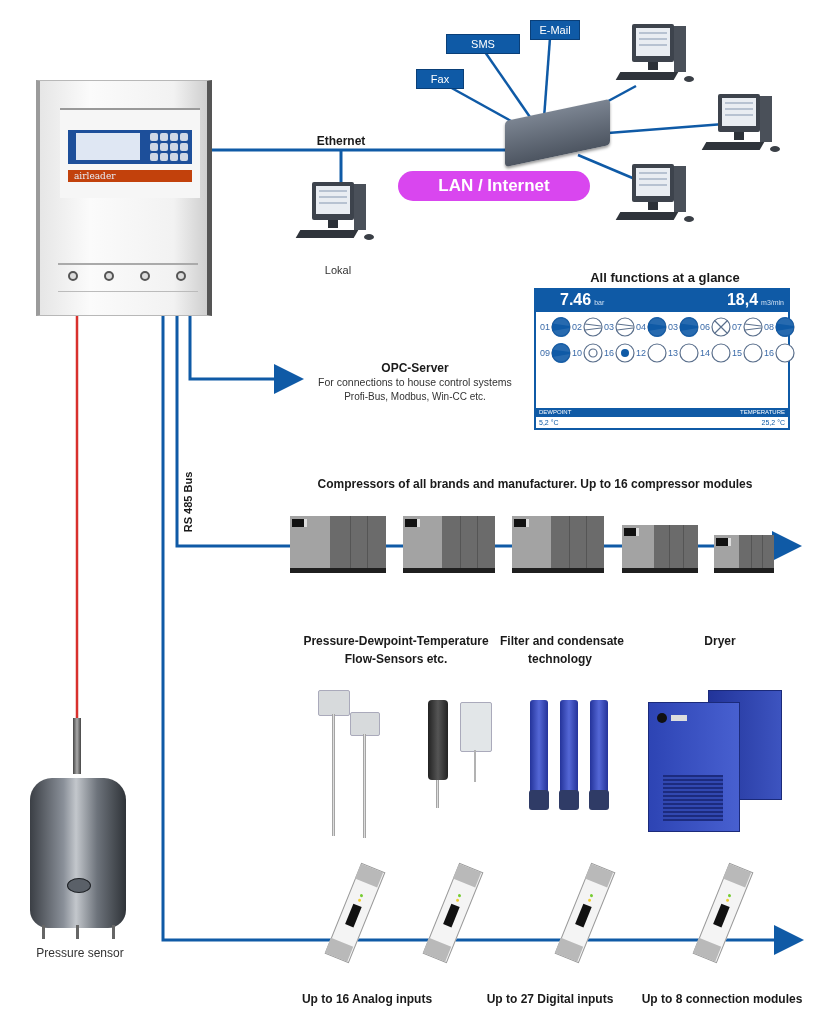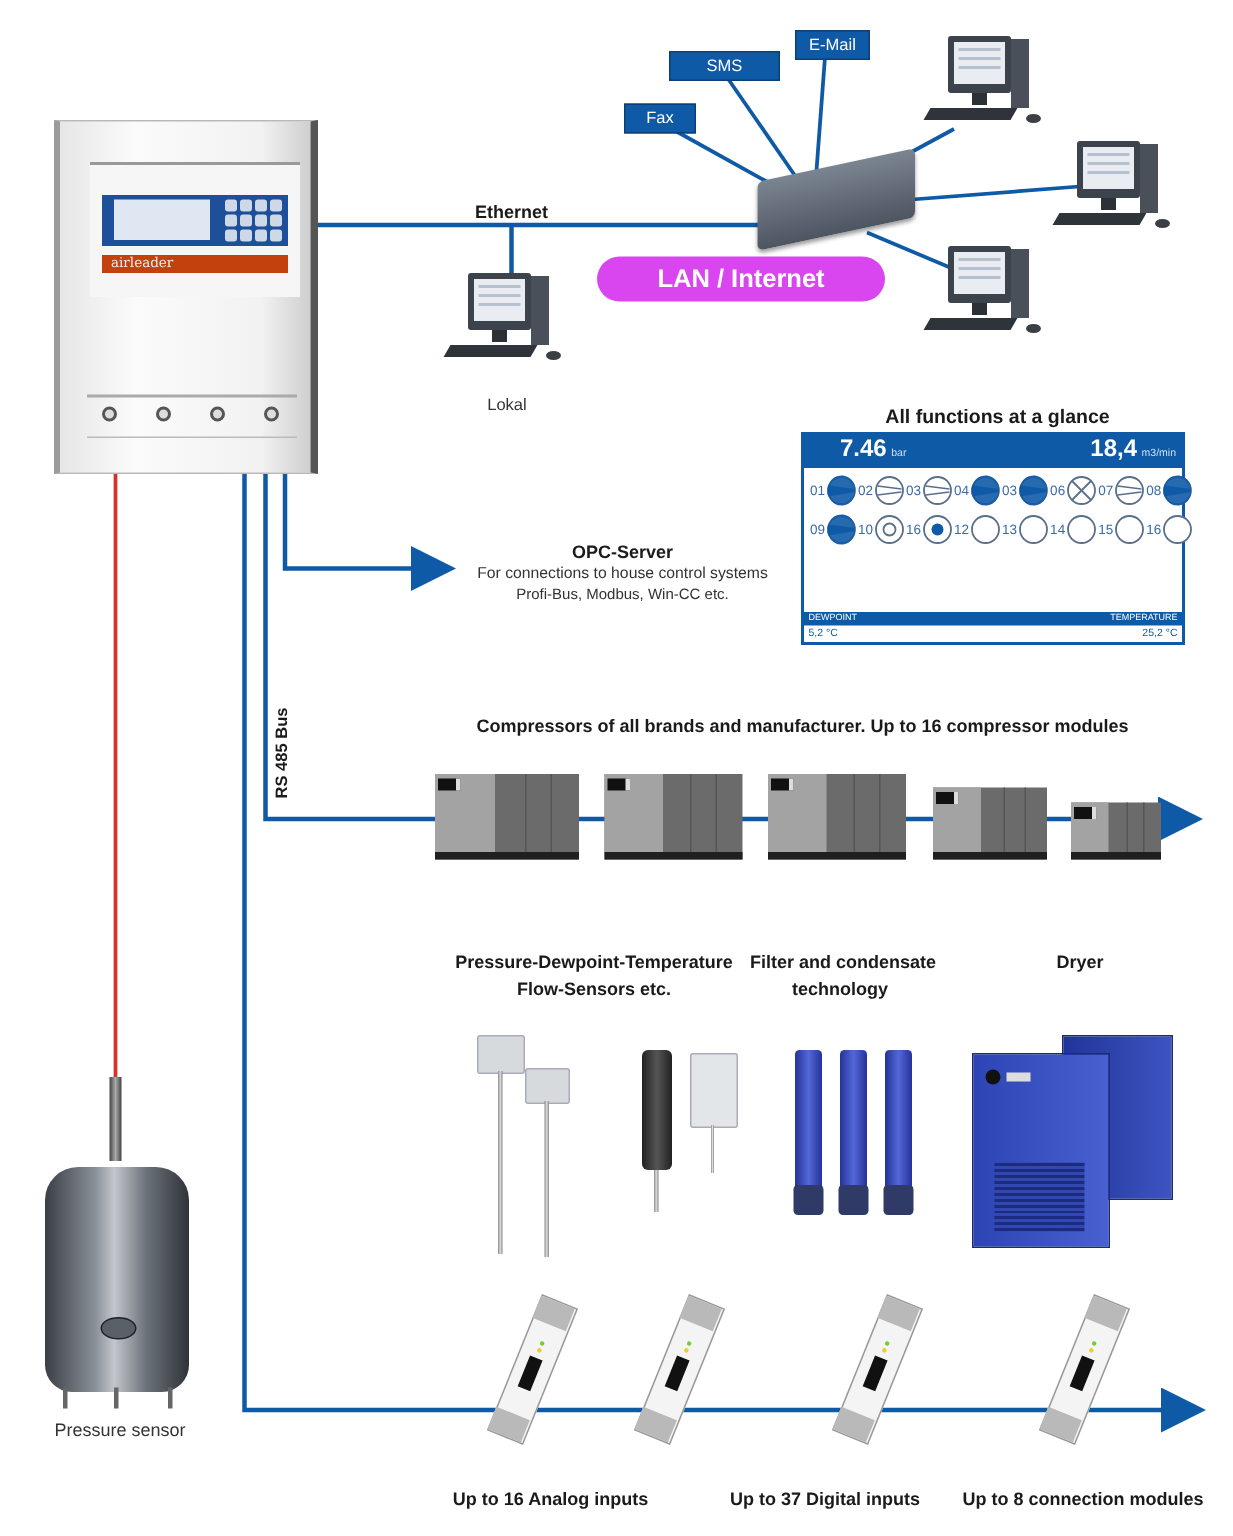--- a/index.html
+++ b/index.html
@@ -416,21 +416,21 @@
   </div>
 <div class="module" style="left:710px;top:864px;">
     <div class="cap" style="top:0"></div>
     <div class="led" style="top:28px;background:#7c3"></div>
     <div class="led" style="top:33px;background:#ec3"></div>
     <div class="win"></div>
     <div class="cap" style="bottom:0"></div>
   </div>
 
 <div class="lbl" style="left:292px;top:992px;width:150px;">Up to 16 Analog inputs</div>
-<div class="lbl" style="left:480px;top:992px;width:140px;">Up to 37 Digital inputs</div>
+<div class="lbl" style="left:480px;top:992px;width:140px;">Up to 27 Digital inputs</div>
 <div class="lbl" style="left:632px;top:992px;width:180px;">Up to 8 connection modules</div>
 
 <div class="psensor"></div>
 <div class="tank">
     <div class="tank-port"></div>
   </div>
 <div class="tank-leg" style="left:42px;"></div>
 <div class="tank-leg" style="left:76px;"></div>
 <div class="tank-leg" style="left:112px;"></div>
 <div class="lbl-n" style="left:20px;top:946px;width:120px;font-size:12px;">Pressure sensor</div>

